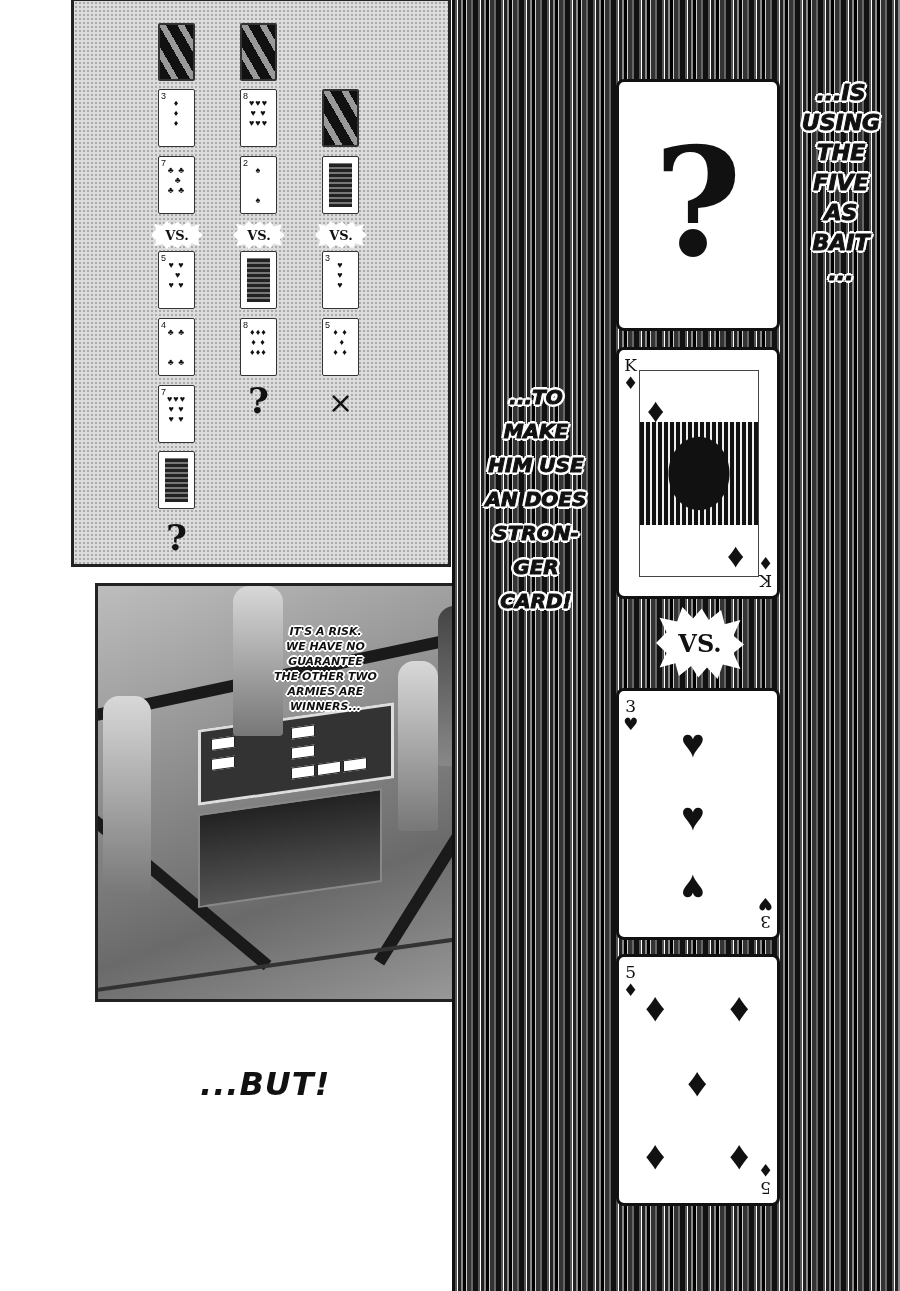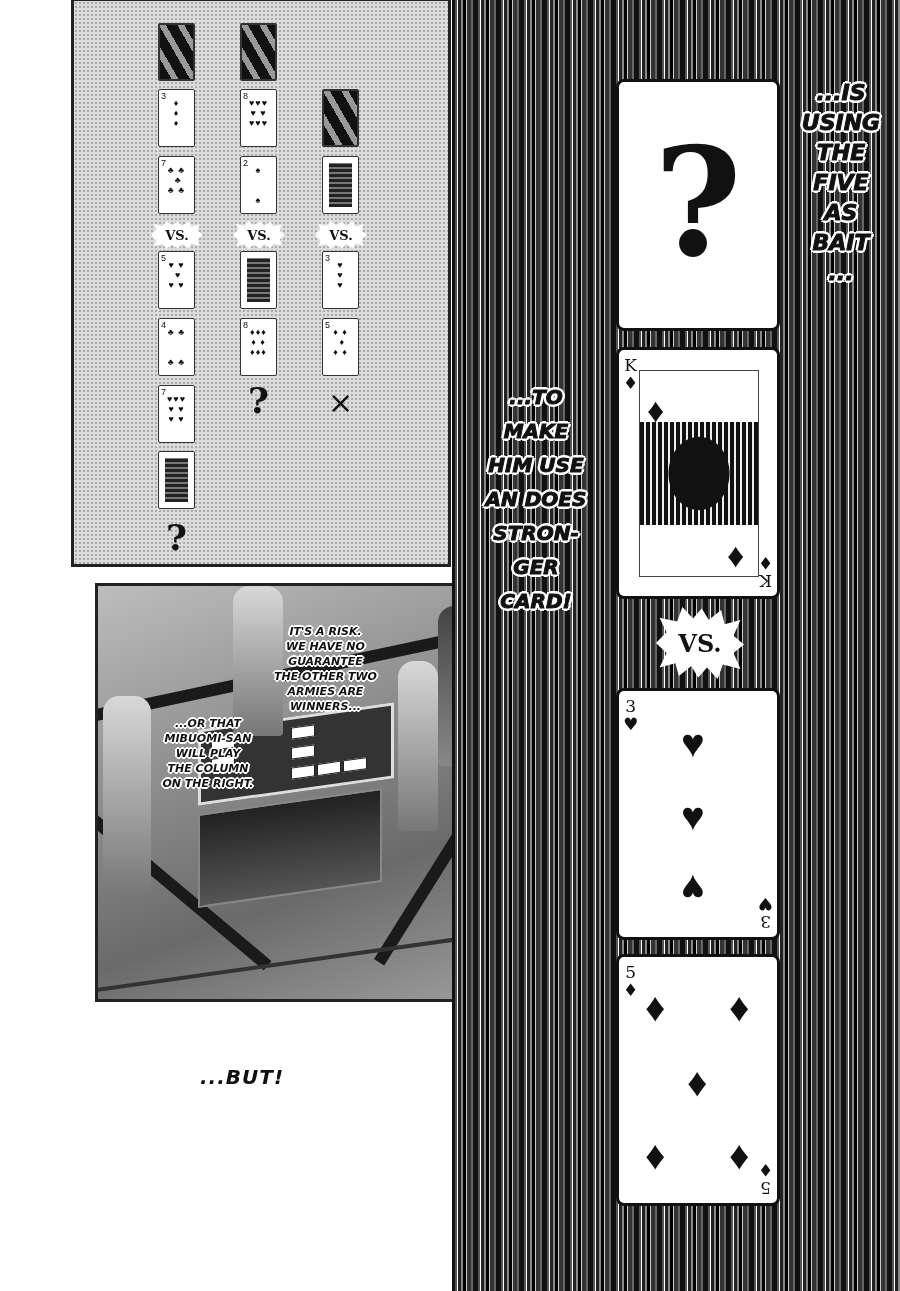--- a/index.html
+++ b/index.html
@@ -26,21 +26,21 @@
   #panel2{left:71px;top:583px;width:374px;height:413px;border:3px solid #222;overflow:hidden;
     background:linear-gradient(160deg,#bdbdbd 0%,#8d8d8d 40%,#6a6a6a 70%,#9a9a9a 100%);margin-left:24px;}
   .beam{position:absolute;background:#1a1a1a;}
   .table{position:absolute;left:100px;top:130px;width:190px;height:70px;background:#333;transform:skewY(-8deg);border:3px solid #ddd;}
   .table .slot{position:absolute;width:22px;height:10px;background:#fff;border:1px solid #222;}
   .table-base{position:absolute;left:100px;top:215px;width:180px;height:90px;background:linear-gradient(#222,#555);transform:skewY(-8deg);border:2px solid #888;}
   .figure{position:absolute;background:linear-gradient(#d8d8d8,#777);border-radius:16px 16px 4px 4px;}
   .bubble{position:absolute;font-family:"DejaVu Sans",sans-serif;font-style:italic;font-weight:bold;font-size:11px;line-height:15px;color:#111;text-align:center;white-space:pre-line;
     text-shadow:-2px 0 #fff,2px 0 #fff,0 -2px #fff,0 2px #fff,-1px -1px #fff,1px 1px #fff,1px -1px #fff,-1px 1px #fff;}
   
-  #but{left:200px;top:1065px;font-family:"DejaVu Sans",sans-serif;font-style:italic;font-weight:bold;font-size:20px;color:#111;letter-spacing:1px;}
+  #but{left:200px;top:1065px;font-family:"DejaVu Sans",sans-serif;font-style:italic;font-weight:bold;font-size:32px;color:#111;letter-spacing:1px;}
   
   #stripes{left:452px;top:0;width:448px;height:1291px;
     background:
       repeating-linear-gradient(90deg,#111 0 3px,#555 3px 5px,#fff 5px 6px,#222 6px 9px,#888 9px 11px,#000 11px 14px,#ccc 14px 15px,#333 15px 19px,#666 19px 21px,#111 21px 23px);}
   .bigcard{position:absolute;background:#fff;border:3px solid #111;border-radius:8px;box-sizing:border-box;}
   .bigcard .idx{position:absolute;font-family:"DejaVu Serif",serif;font-size:17px;line-height:18px;color:#111;text-align:center;}
   .bigcard .idx.flip{transform:rotate(180deg);}
   .bigcard .suit{position:absolute;font-size:40px;line-height:40px;color:#111;}
   .vs-big{position:absolute;left:656px;top:607px;width:88px;height:72px;display:flex;align-items:center;justify-content:center;
     font-family:"DejaVu Serif",serif;font-weight:bold;font-size:24px;color:#111;background:#fff;
@@ -161,25 +161,20 @@
   <div class="figure" style="left:135px;top:0;width:50px;height:150px;"></div>
   <div class="figure" style="left:5px;top:110px;width:48px;height:200px;"></div>
   <div class="figure" style="left:300px;top:75px;width:40px;height:170px;"></div>
   <div class="figure" style="left:340px;top:20px;width:35px;height:160px;background:linear-gradient(#444,#888);"></div>
   <div class="bubble" style="left:155px;top:38px;width:145px;">IT'S A RISK.
 WE HAVE NO
 GUARANTEE
 THE OTHER TWO
 ARMIES ARE
 WINNERS...</div>
-  <div class="bubble" style="left:40px;top:130px;width:140px;">...OR THAT
-MIBUOMI-SAN
-WILL PLAY
-THE COLUMN
-ON THE RIGHT.</div>
 </div>
 
 <div id="but" class="abs">...BUT!</div>
 
 <div id="stripes" class="abs"></div>
 
 <div class="bigcard" style="left:616px;top:79px;width:164px;height:252px;">
   <div style="position:absolute;left:0;right:0;top:40px;text-align:center;font-family:'DejaVu Serif',serif;font-weight:bold;font-size:150px;line-height:160px;color:#111;">?</div>
 </div>
 

